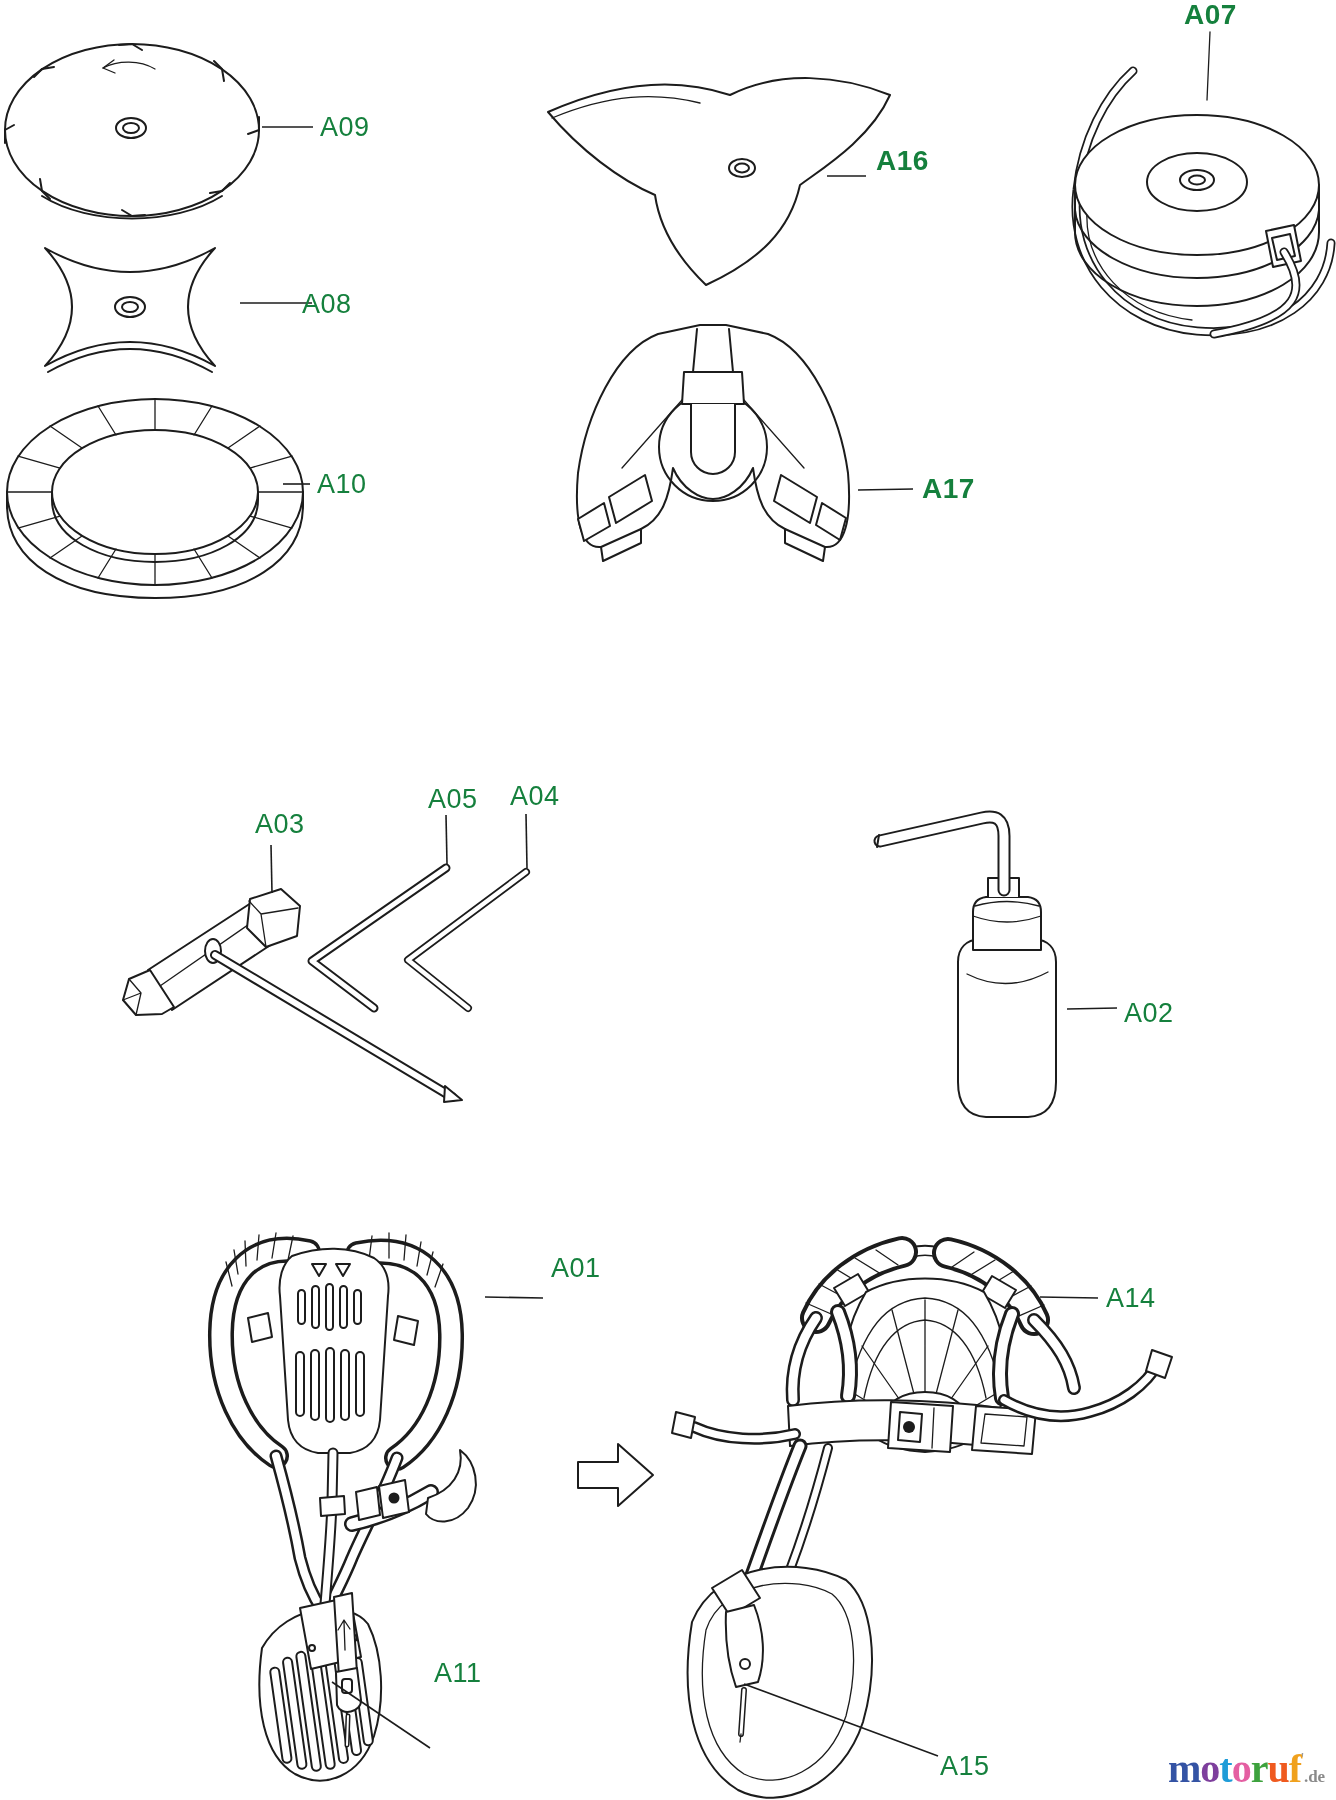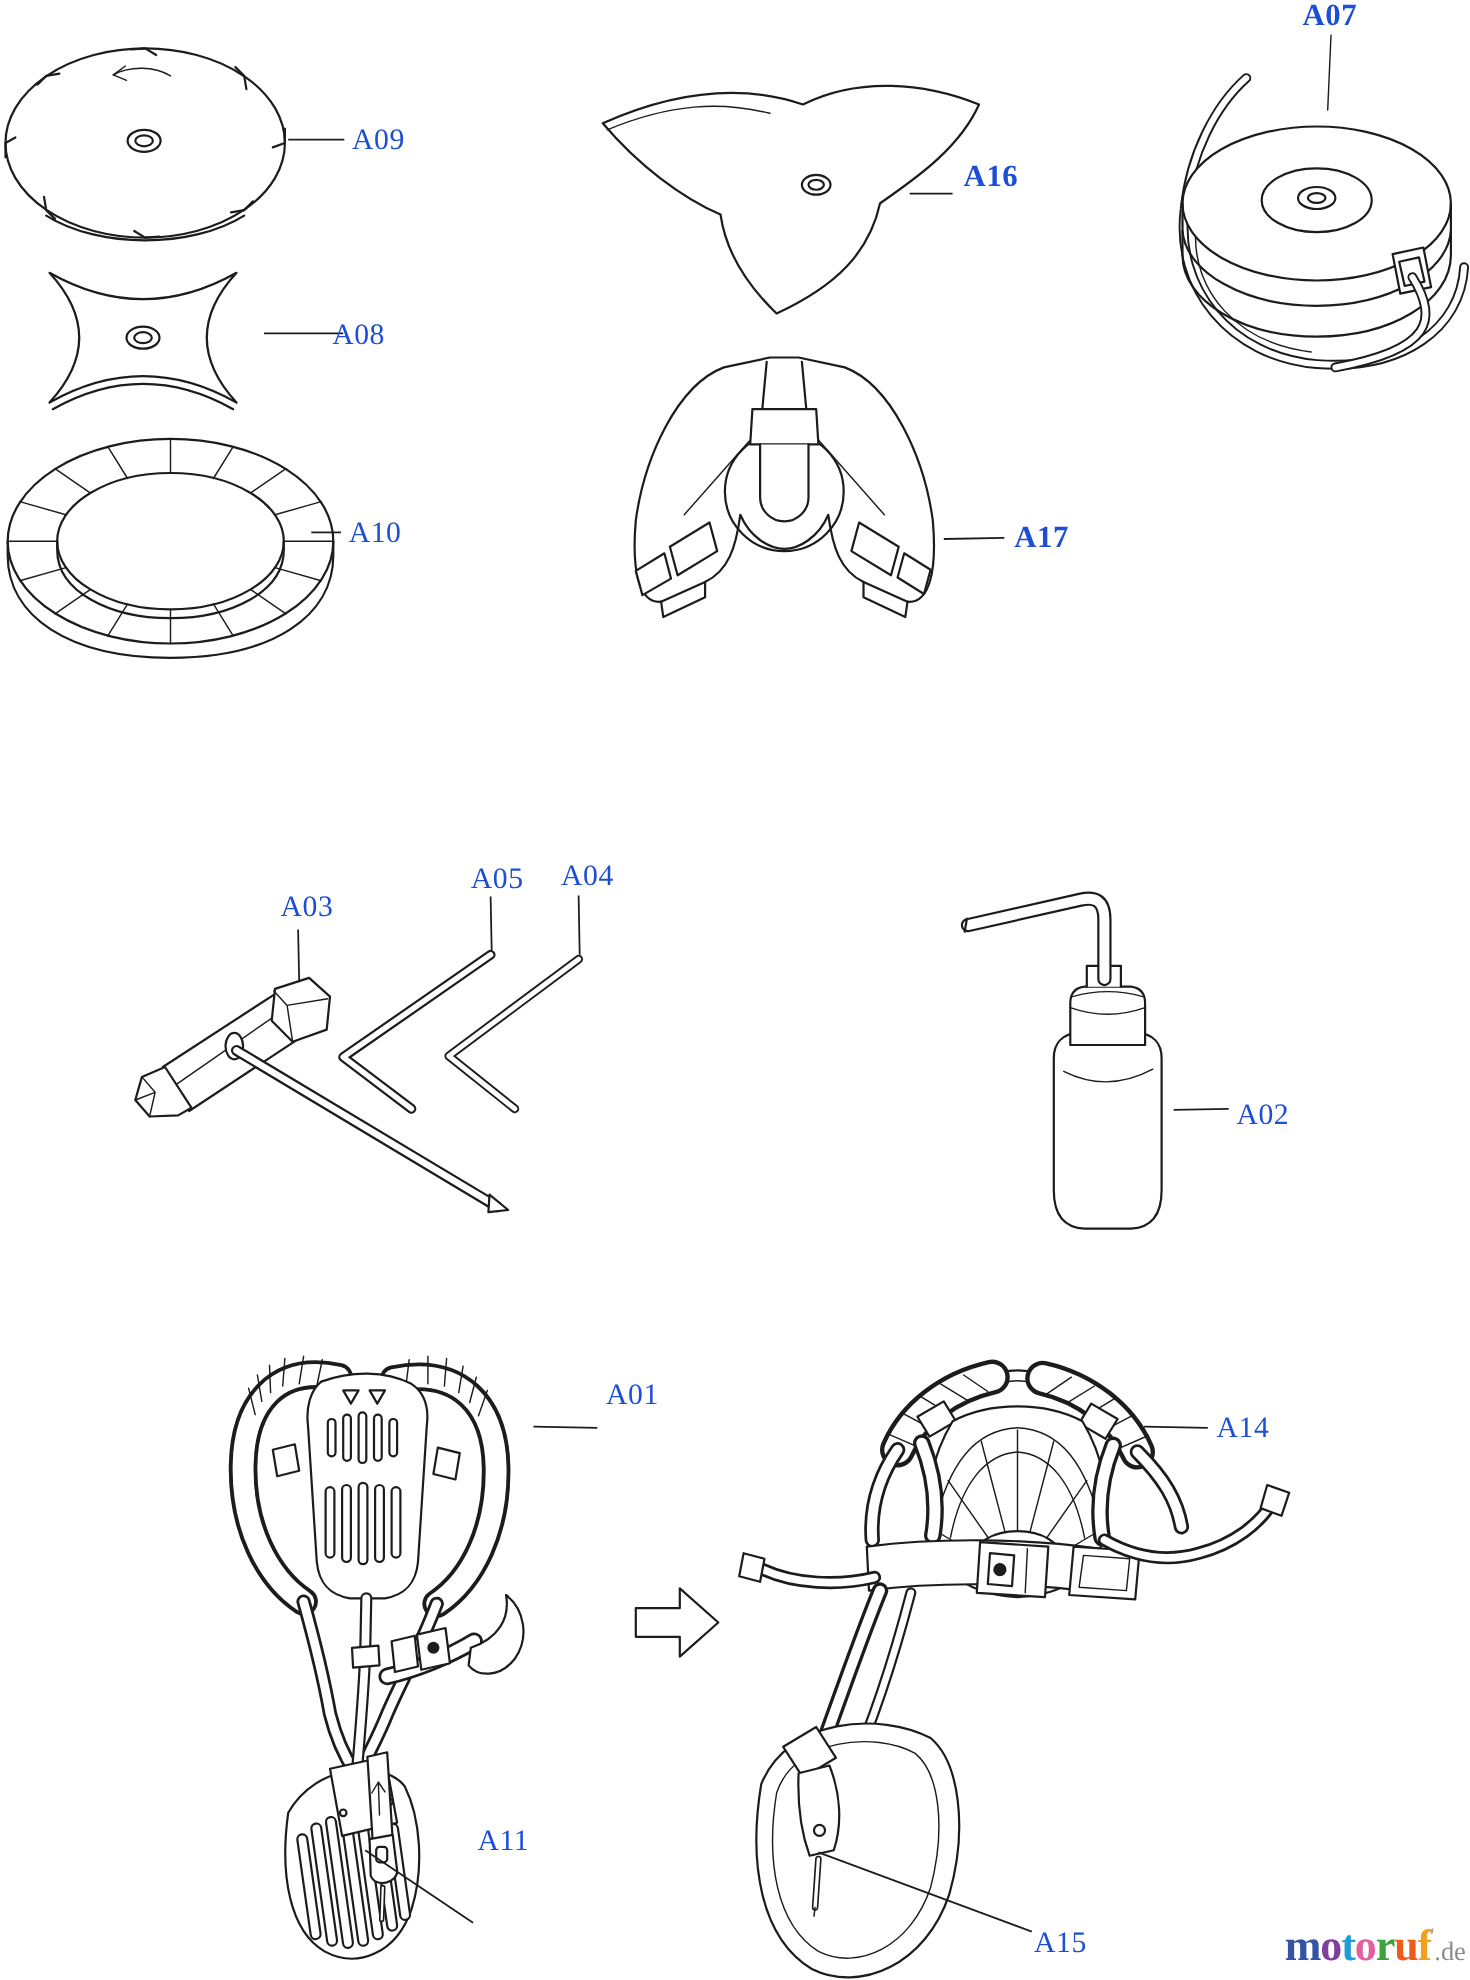--- a/index.html
+++ b/index.html
@@ -6,27 +6,27 @@
   #stage{position:relative;width:1336px;height:1800px;background:#ffffff;overflow:hidden;
          font-family:"Liberation Sans",sans-serif;}
   #art{position:absolute;left:0;top:0;}
   .s   {stroke:#1c1c1c;stroke-width:2;fill:none;stroke-linejoin:round;stroke-linecap:round;}
   .f   {stroke:#1c1c1c;stroke-width:2;fill:#ffffff;stroke-linejoin:round;stroke-linecap:round;}
   .thin{stroke:#1c1c1c;stroke-width:1.3;fill:none;stroke-linejoin:round;stroke-linecap:round;}
   .ldr {stroke:#1c1c1c;stroke-width:1.6;fill:none;}
   .rod-o{stroke:#1c1c1c;fill:none;stroke-linejoin:round;stroke-linecap:round;}
   .rod-i{stroke:#ffffff;fill:none;stroke-linejoin:round;stroke-linecap:round;}
   .dark{fill:#1c1c1c;stroke:none;}
-  .lbl{position:absolute;transform:translateY(-50%);font-size:27px;color:#1d4ed8;
-       letter-spacing:0.5px;white-space:nowrap;font-family:Liberation Serif, serif;}
+  .lbl{position:absolute;transform:translateY(-50%);font-size:27px;color:#15803d;
+       letter-spacing:0.5px;white-space:nowrap;}
   .lbl.bold{font-weight:700;font-size:28px;}
   #logo{position:absolute;left:1168px;top:1749px;font-family:"Liberation Serif",serif;
         font-weight:700;font-size:40px;letter-spacing:-1px;line-height:1;}
   #logo .tick{font-size:16px;vertical-align:18px;font-weight:400;letter-spacing:0;}
-  #logo .suffix{font-size:24px;font-weight:400;letter-spacing:0;}
+  #logo .suffix{font-size:17px;font-weight:700;letter-spacing:0;}
 </style>
 </head>
 <body>
 
 <div id="stage">
 
 <svg id="art" width="1336" height="1800" viewBox="0 0 1336 1800">
 
   <g>
     <ellipse class="f" cx="132" cy="130" rx="127" ry="86"></ellipse>

